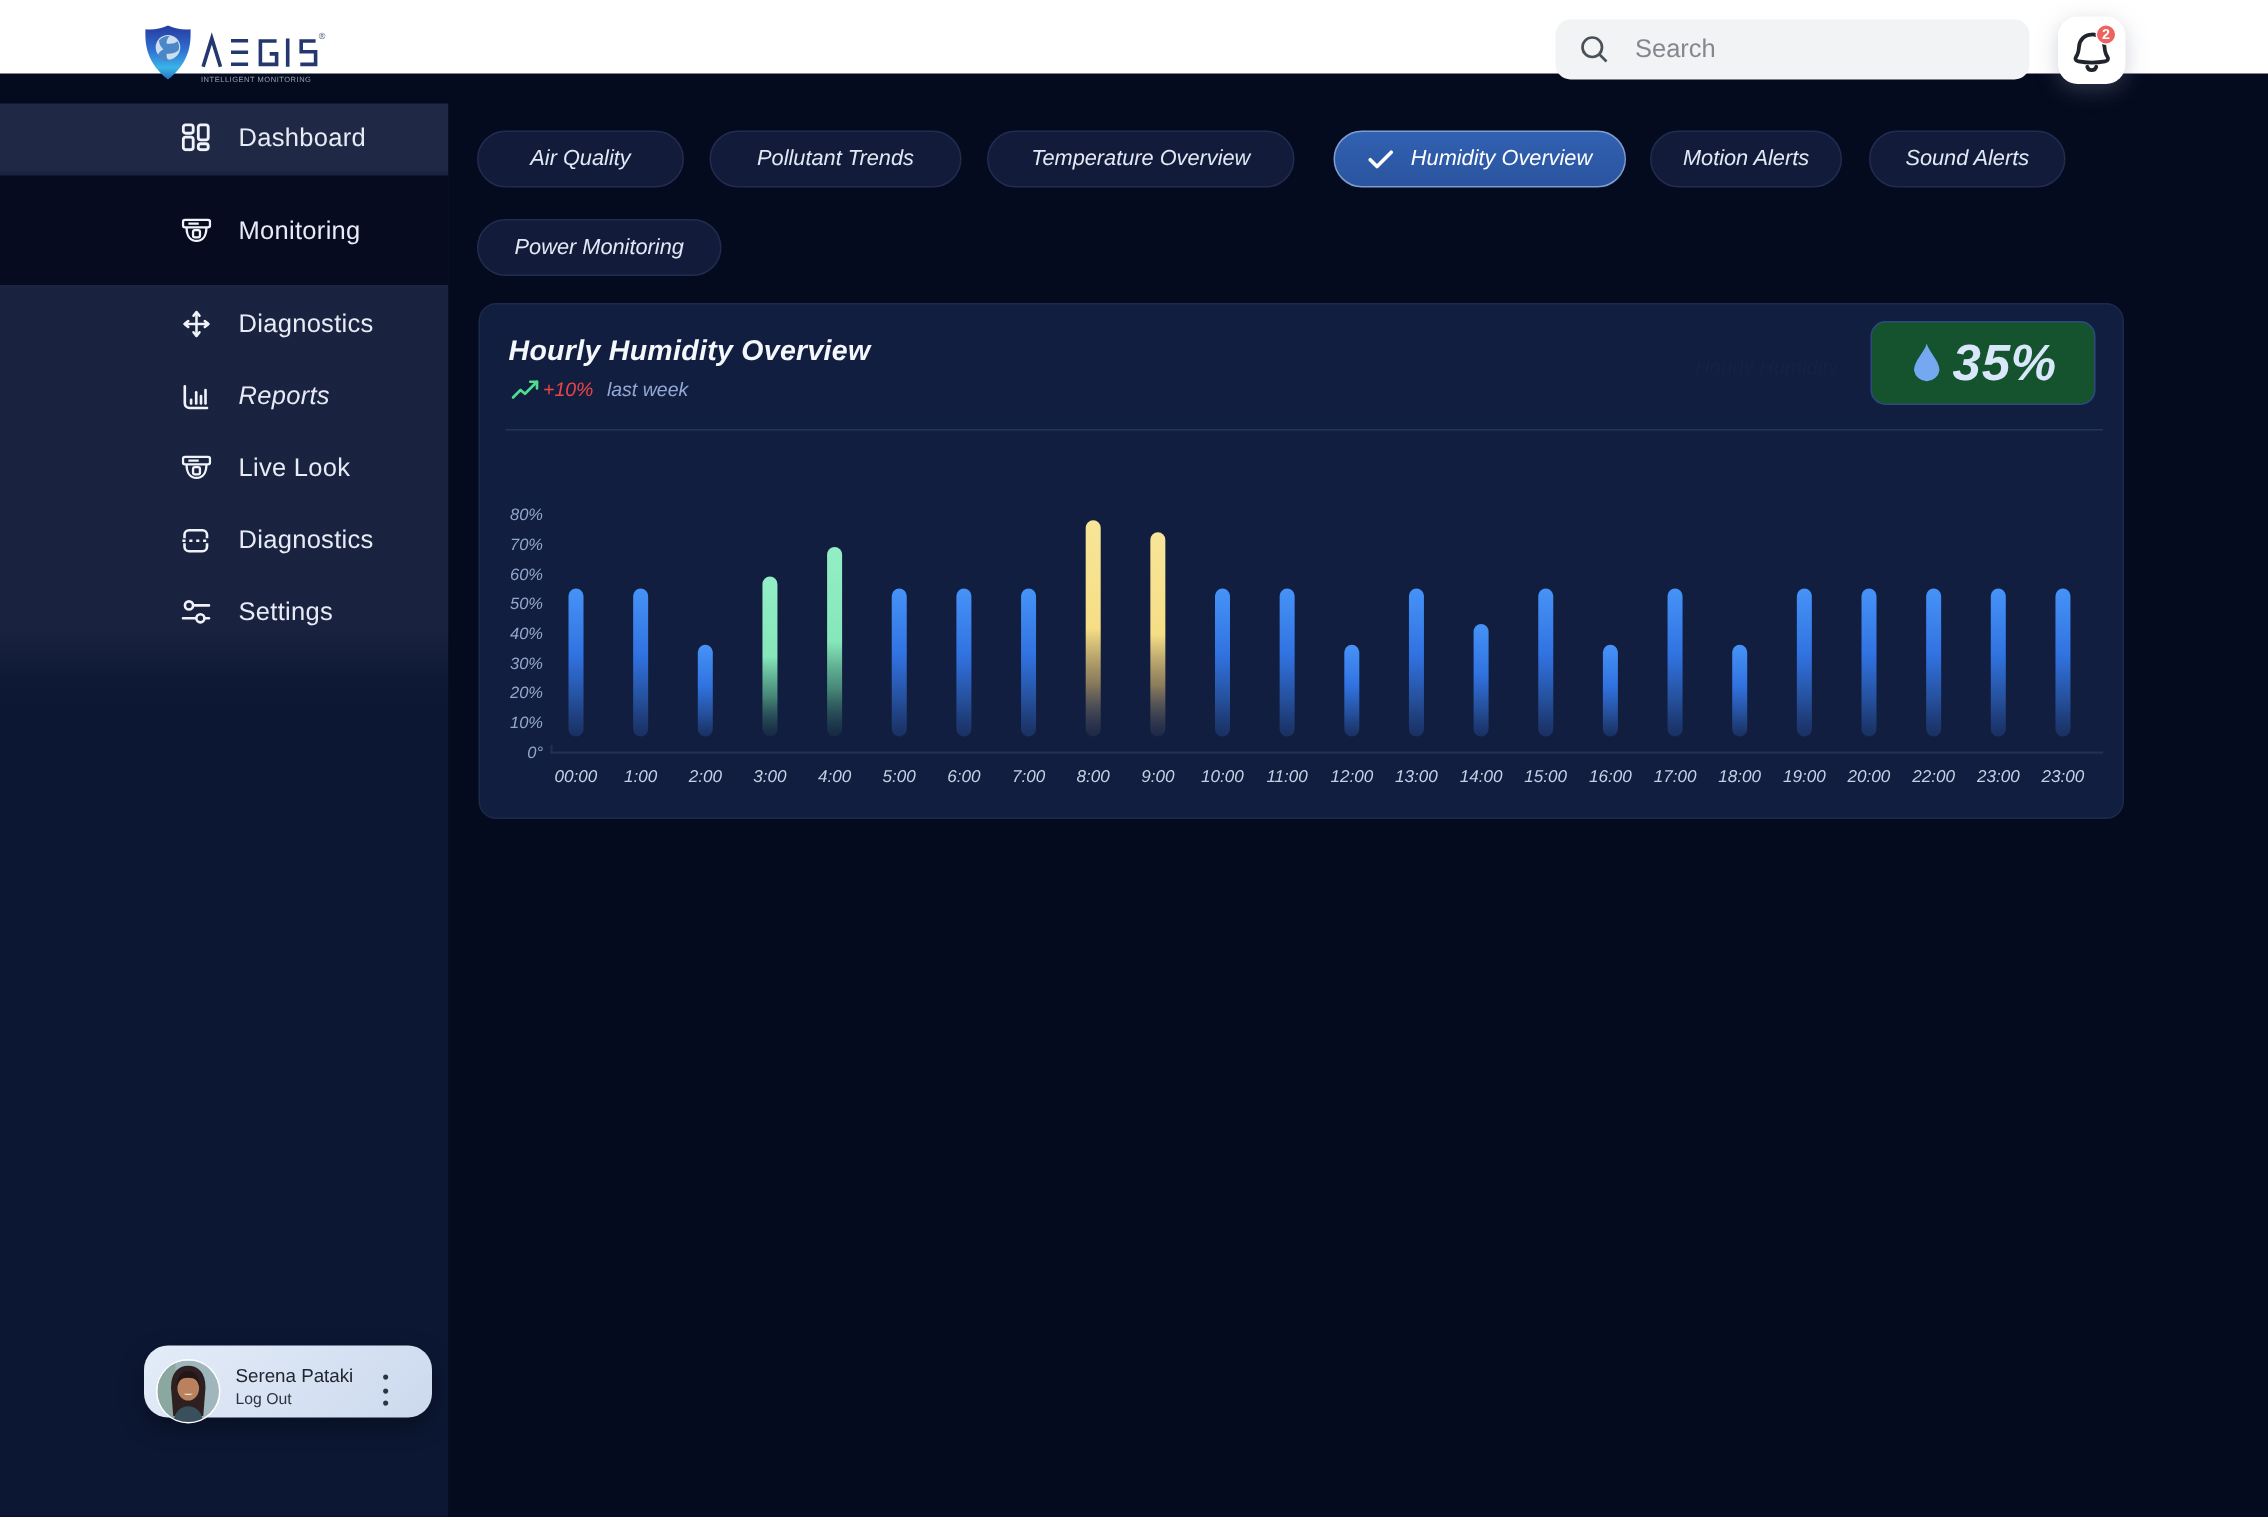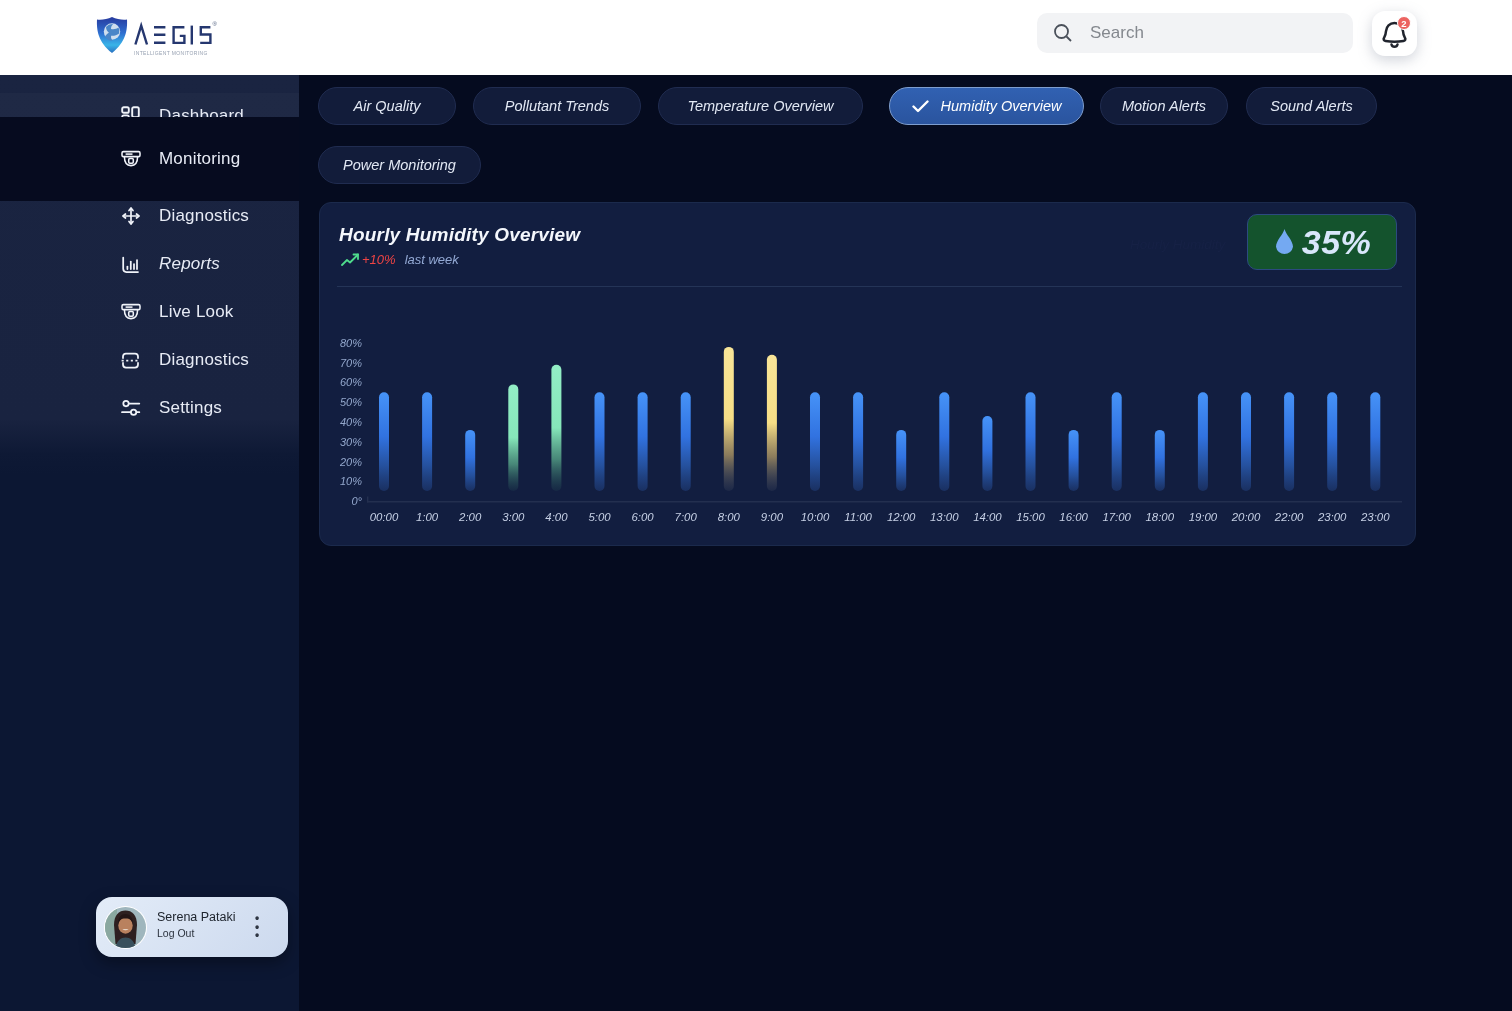--- a/index.html
+++ b/index.html
@@ -1,38 +1,38 @@
 <!DOCTYPE html>
 <html><head>
 <meta charset="utf-8">
 <style>
   * { margin:0; padding:0; box-sizing:border-box; }
   html,body { width:1512px; height:1011px; overflow:hidden; background:#050b1f;
     font-family:"Liberation Sans", sans-serif; }
   
-  .topbar { position:absolute; left:0; top:0; width:1512px; height:75px; background:#ffffff; z-index:5; }
+  .topbar { position:absolute; left:0; top:0; width:1512px; height:49px; background:#ffffff; z-index:5; }
   .logo { position:absolute; left:95px; top:13px; }
   .search { position:absolute; left:1037px; top:13px; width:316px; height:40px;
     background:#f2f3f5; border-radius:10px; display:flex; align-items:center; }
   .search svg { margin-left:15px; }
   .search span { margin-left:16px; font-size:17px; color:#84888e; }
   .bellbtn { position:absolute; left:1372px; top:11px; width:45px; height:45px; background:#fff;
     border-radius:13px; box-shadow:0 4px 14px rgba(120,130,150,0.35); }
   .badge { position:absolute; left:25px; top:5px; width:14px; height:14px; border-radius:50%;
     background:#ec6360; color:#fff; font-size:9.5px; font-weight:bold; text-align:center; line-height:14px;
     border:1.5px solid #fff; }
   
   .sidebar { position:absolute; left:0; top:69px; width:299px; height:942px;
     background:linear-gradient(180deg,#1a2441 0px, #192340 350px, #0e1935 385px, #0c1733 405px, #0c1733 100%); }
   .mitem { position:absolute; left:0; width:299px; height:48px; display:flex; align-items:center;
     color:#e7ebf5; font-size:17px; letter-spacing:0.2px; }
   .mitem svg { position:absolute; left:121px; }
   .mitem span { position:absolute; left:159px; }
-  .row-dash { top:0px; height:45px; background:rgba(255,255,255,0.025);margin-top:24px; }
-  .row-mon  { top:48px; height:84px; background:#060b1f; }
+  .row-dash { top:0px; height:45px; background:rgba(255,255,255,0.025); }
+  .row-mon  { top:48px; height:73px; background:#060b1f; }
   
   .main { position:absolute; left:299px; top:69px; width:1213px; height:942px; background:#050b1f;font-style:italic; }
   .pill { position:absolute; top:18px; display:flex; align-items:center; justify-content:center; height:38px;
     background:#121c3a; border:1px solid #202c50; border-radius:19px; color:#e2e8f4; font-size:14.5px; }
   .pill.active { background:linear-gradient(180deg,#3161b2 0%, #2a549e 100%); border:1.3px solid #7e9ecf; color:#fff; }
   .pill.active svg { margin-right:12px; }
   
   .card { position:absolute; left:20px; top:133px; width:1097px; height:344px;
     background:#121e40; border:1px solid #1b2a4c; border-radius:12px; }
   .card h1 { position:absolute; left:19px; top:21px; font-size:19px; color:#f4f7fc; letter-spacing:0.2px; }
@@ -148,21 +148,21 @@
   <div class="mitem" style="top:315px;">
       <svg width="20" height="18" viewBox="0 0 20 18" fill="none" stroke="#f0f3f9" stroke-width="1.75" stroke-linecap="round">
         <circle cx="5" cy="4.6" r="2.7"></circle>
         <line x1="8.1" y1="4.6" x2="18.3" y2="4.6"></line>
         <line x1="1" y1="13.2" x2="9.4" y2="13.2"></line>
         <circle cx="12.6" cy="13.2" r="2.7"></circle>
         <line x1="15.7" y1="13.2" x2="18.3" y2="13.2"></line>
       </svg>
       <span>Settings</span>
     </div>
-  <div style="position:absolute; left:96px; top:828px; width:192px; height:60px; border-radius:16px;
+  <div style="position:absolute; left:96px; top:828px; width:192px; height:48px; border-radius:16px;
  background:linear-gradient(135deg,#e3ecf8 0%,#ccd9ee 100%); box-shadow:0 6px 16px rgba(0,0,0,0.35);">
  <svg width="45" height="45" viewBox="0 0 45 45" style="position:absolute;left:7px;top:8px;">
   <defs>
           <clipPath id="avc">
             <circle cx="22.5" cy="22.5" r="20.5"></circle>
           </clipPath>
         </defs>
   <circle cx="22.5" cy="22.5" r="21.5" fill="#ffffff"></circle>
   <g clip-path="url(#avc)">
    <rect x="2" y="2" width="41" height="41" fill="#9fb6bd"></rect>

